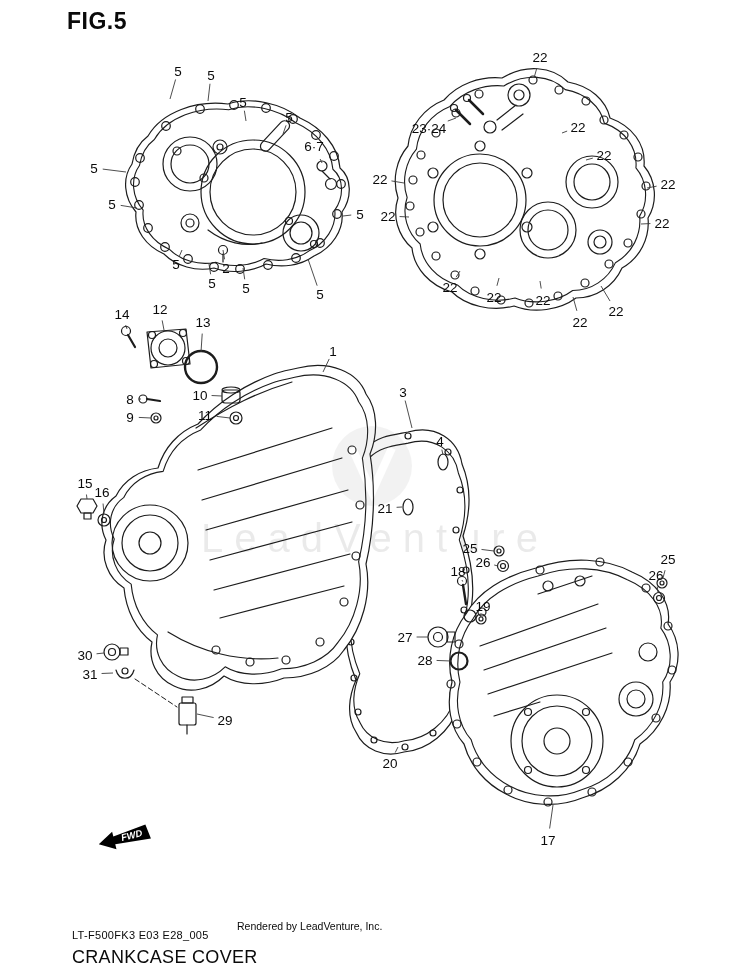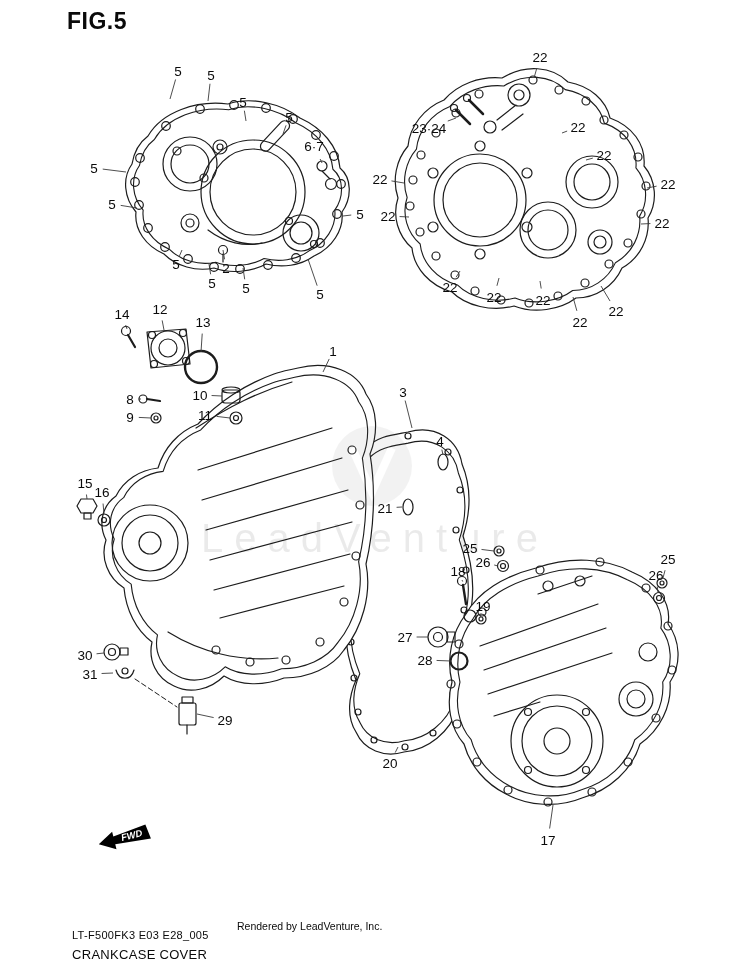--- a/index.html
+++ b/index.html
@@ -4,21 +4,21 @@
 <style>
   html,body{margin:0;padding:0;background:#fff;}
   .page{position:relative;width:750px;height:971px;background:#ffffff;overflow:hidden;
         font-family:"Liberation Sans",sans-serif;color:#0a0a0a;}
   .art{position:absolute;left:0;top:0;}
   .ink{stroke:#1c1c1c;fill:none;stroke-width:1.2;stroke-linejoin:round;stroke-linecap:round;}
   .callout{font:13.5px "Liberation Sans",sans-serif;fill:#0a0a0a;text-anchor:middle;dominant-baseline:central;}
   .leader{stroke:#3a3a3a;stroke-width:0.9;}
   .fig-title{position:absolute;left:67px;top:8px;font-size:23px;font-weight:bold;letter-spacing:.5px;}
   .model{position:absolute;left:72px;top:929px;font-size:11px;letter-spacing:.3px;}
-  .caption{position:absolute;left:72px;top:947px;font-size:13px;letter-spacing:.3px;}
+  .caption{position:absolute;left:72px;top:947px;font-size:18px;letter-spacing:.3px;}
   .footer{position:absolute;left:237px;top:920px;font-size:10.5px;}
   .wm-text{font:40px "Liberation Sans",sans-serif;letter-spacing:11px;text-anchor:middle;fill:#000;stroke:none;}
   .fwd-text{font:italic bold 9.5px "Liberation Sans",sans-serif;fill:#fff;text-anchor:middle;
             dominant-baseline:central;stroke:none;}
 </style>
 </head>
 <body>
 
 <div class="page">
 

